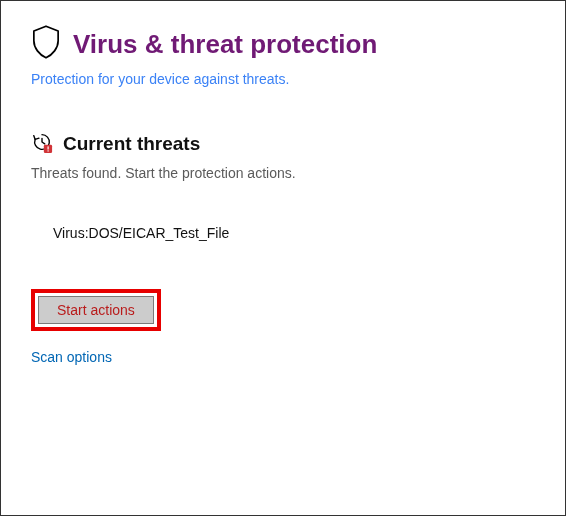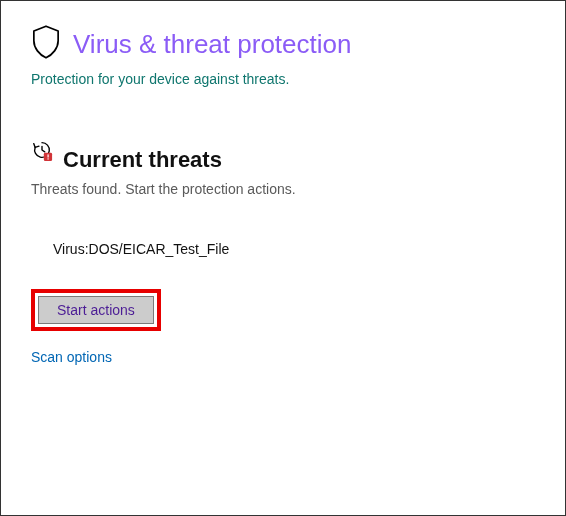--- a/index.html
+++ b/index.html
@@ -22,68 +22,67 @@
       gap: 12px;
       margin-bottom: 8px;
     }
     .shield-svg {
       width: 30px;
       height: 34px;
       flex-shrink: 0;
     }
     h1.page-title {
       font-size: 26px;
-      font-weight: 400;
-      color: #8b5cf6;
+      font-weight: 700;
+      color: #701a75;
     }
     .subtitle {
       font-size: 14px;
-      color: #0f766e;
+      color: #3b82f6;
       margin-bottom: 44px;
     }
     .section-header {
       display: flex;
       align-items: center;
       gap: 10px;
       margin-bottom: 8px;
     }
     .history-svg {
       width: 22px;
       height: 22px;
       flex-shrink: 0;
     }
     h2.section-title {
-      font-size: 22px;
+      font-size: 19px;
       font-weight: 600;
       color: #111;
-      margin-top: 16px;
     }
     .section-desc {
       font-size: 14px;
       color: #5a5a5a;
       margin-bottom: 44px;
     }
     .threat-name {
       font-size: 14px;
       color: #111;
       margin-left: 22px;
-      margin-bottom: 32px;
+      margin-bottom: 48px;
     }
     .highlight-box {
       display: inline-block;
       border: 4px solid #e70000;
       padding: 3px;
       margin-bottom: 14px;
     }
     .start-actions-btn {
       background: #cccccc;
       border: 1px solid #7a7a7a;
       font-family: inherit;
       font-size: 14px;
-      color: #4c1d95;
+      color: #b91c1c;
       padding: 5px 18px;
       cursor: pointer;
     }
     .link-list {
       display: flex;
       flex-direction: column;
       gap: 28px;
       margin-top: 4px;
     }
     .link-item {

